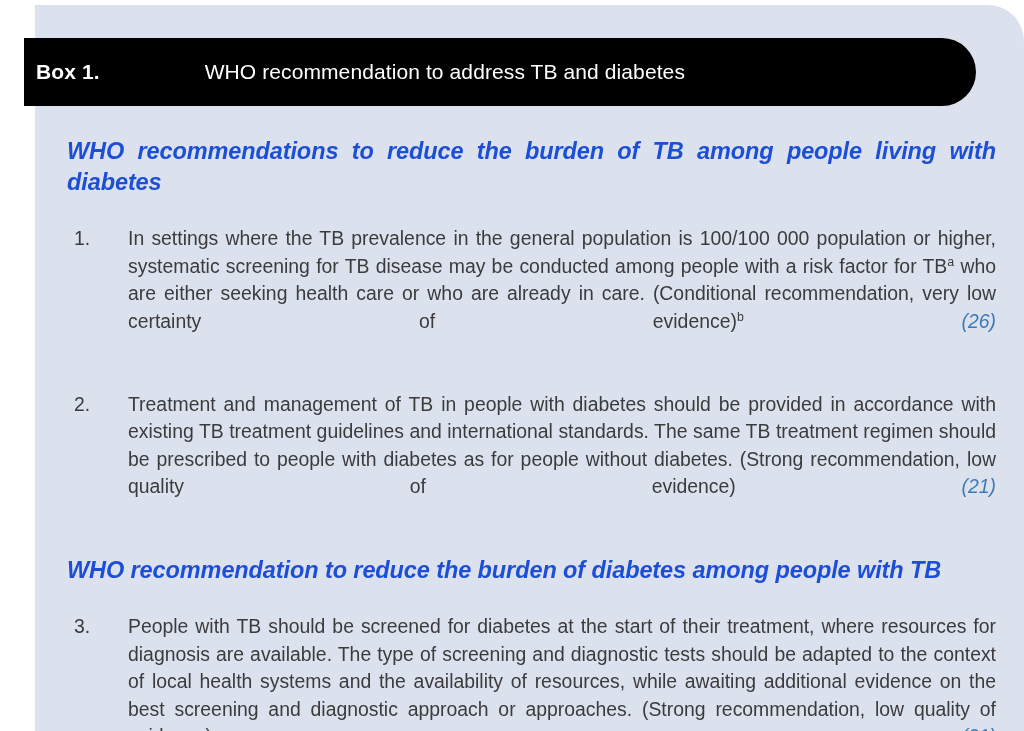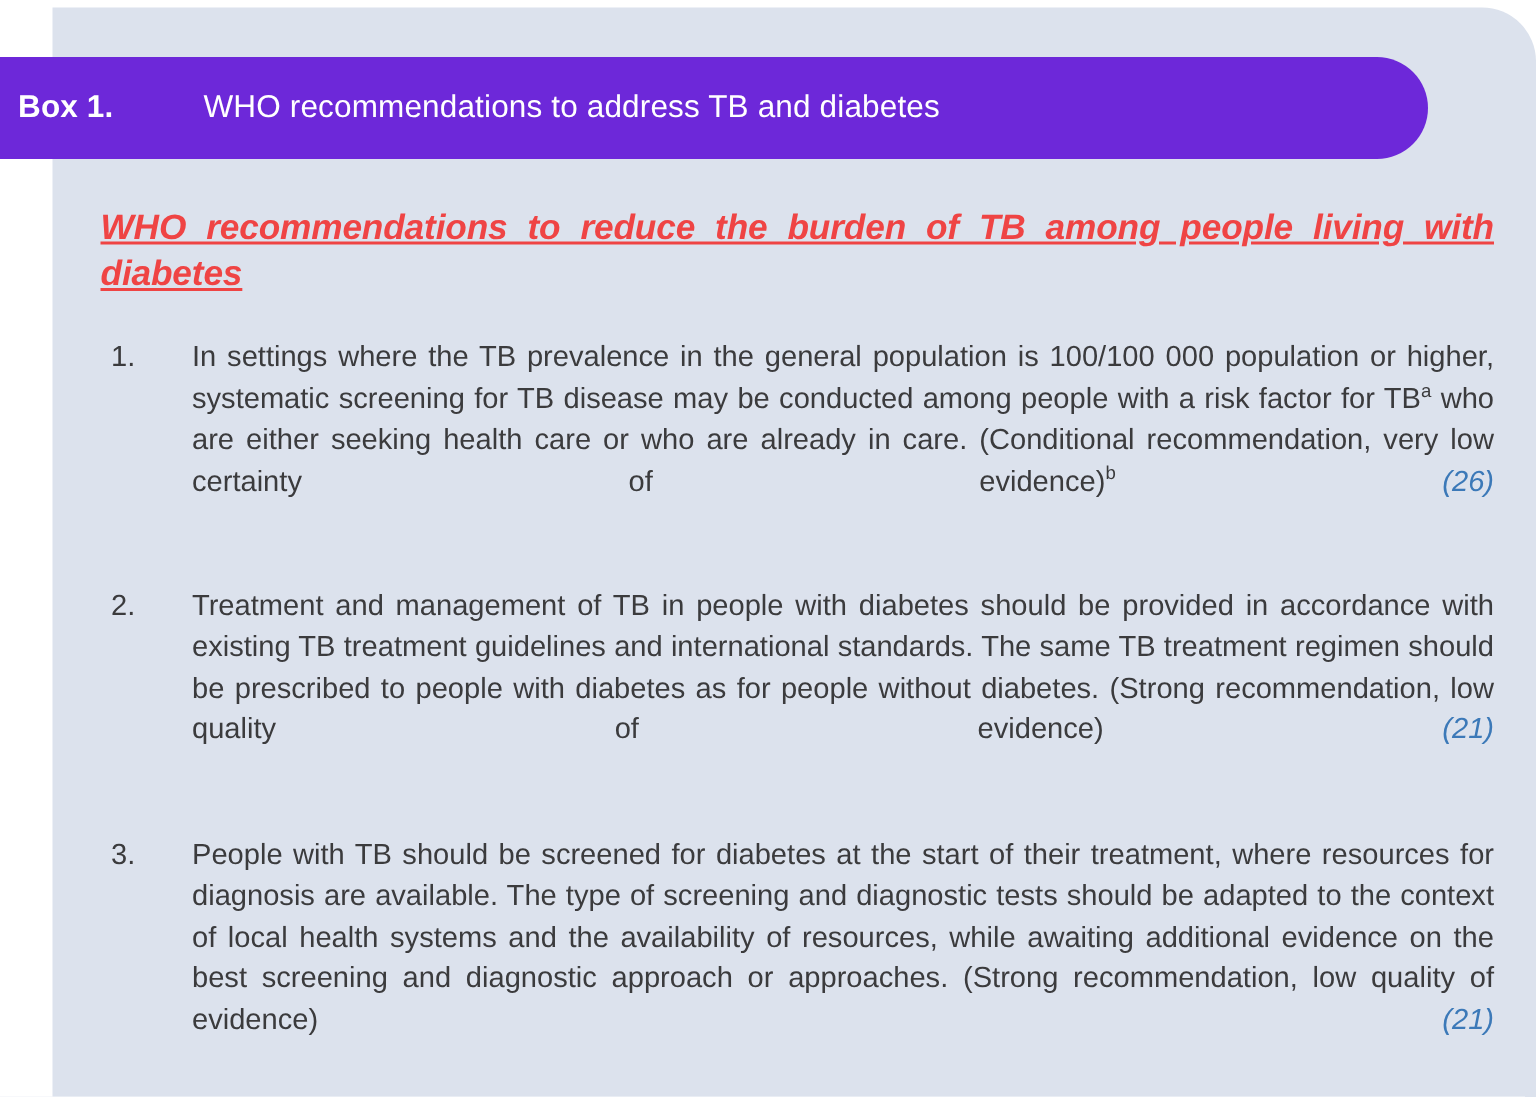--- a/index.html
+++ b/index.html
@@ -23,30 +23,31 @@
     width: 989px;
     height: 726px;
     background: #dce2ed;
     border-top-right-radius: 36px;
     box-sizing: border-box;
   }
 
   
   #box-header {
     position: absolute;
-    left: 0;
+    left: 24px;
     top: 38px;
     width: 952px;
     height: 68px;
-    background: #6d28d9;
+    background: #000000;
     border-top-right-radius: 34px;
     border-bottom-right-radius: 34px;
     display: flex;
     align-items: center;
     z-index: 3;
+    gap: 45px;
   }
   #box-header .box-label {
     color: #ffffff;
     font-size: 21px;
     font-weight: bold;
     margin-left: 12px;
     letter-spacing: 0.1px;
     white-space: nowrap;
   }
   #box-header .box-title {
@@ -63,31 +64,30 @@
     position: absolute;
     left: 35px;
     top: 112px;
     width: 989px;
     padding: 0 28px 0 30px;
     box-sizing: border-box;
     z-index: 2;
   }
 
   .section-heading {
-    color: #ef4444;
+    color: #1d4ed8;
     font-size: 23.5px;
     font-weight: bold;
     font-style: italic;
     line-height: 1.30;
     text-align: justify;
     text-justify: inter-word;
     margin: 0;
     padding: 0 0 0 2px;
     letter-spacing: -0.1px;
-    text-decoration: underline;
   }
   #heading-1 { margin-top: 24px; }
   #heading-2 { margin-top: 26px; }
 
   .rec-list {
     margin: 0;
     padding: 0;
     list-style: none;
   }
   .rec-item {
@@ -126,39 +126,40 @@
     font-style: italic;
   }
 </style>
 </head>
 <body>
 
 <div id="box-panel"></div>
 
 <div id="box-header">
   <span class="box-label">Box 1.</span>
-  <span class="box-title">WHO recommendations to address TB and diabetes</span>
+  <span class="box-title">WHO recommendation to address TB and diabetes</span>
 </div>
 
 <div id="box-content">
 
   <p class="section-heading" id="heading-1">WHO recommendations to reduce the burden of TB among people living with diabetes</p>
 
   <ul class="rec-list">
     <li class="rec-item">
       <span class="rec-num">1.</span>
       <span class="rec-text"><span>In settings where the TB prevalence in the general population is 100/100 000 population or higher, systematic screening for TB disease may be conducted among people with a risk factor for TB</span><sup class="note-ref">a</sup><span> who are either seeking health care or who are already in care. (Conditional recommendation, very low certainty of evidence)</span><sup class="note-ref">b</sup><span>&nbsp;</span><span class="cite">(26)</span></span>
     </li>
 
     <li class="rec-item">
       <span class="rec-num">2.</span>
       <span class="rec-text"><span>Treatment and management of TB in people with diabetes should be provided in accordance with existing TB treatment guidelines and international standards. The same TB treatment regimen should be prescribed to people with diabetes as for people without diabetes. (Strong recommendation, low quality of evidence) </span><span class="cite">(21)</span></span>
     </li>
   </ul>
 
+  <p class="section-heading" id="heading-2">WHO recommendation to reduce the burden of diabetes among people with TB</p>
 
   <ul class="rec-list">
     <li class="rec-item">
       <span class="rec-num">3.</span>
       <span class="rec-text"><span>People with TB should be screened for diabetes at the start of their treatment, where resources for diagnosis are available. The type of screening and diagnostic tests should be adapted to the context of local health systems and the availability of resources, while awaiting additional evidence on the best screening and diagnostic approach or approaches. (Strong recommendation, low quality of evidence) </span><span class="cite">(21)</span></span>
     </li>
   </ul>
 
 </div>
 

